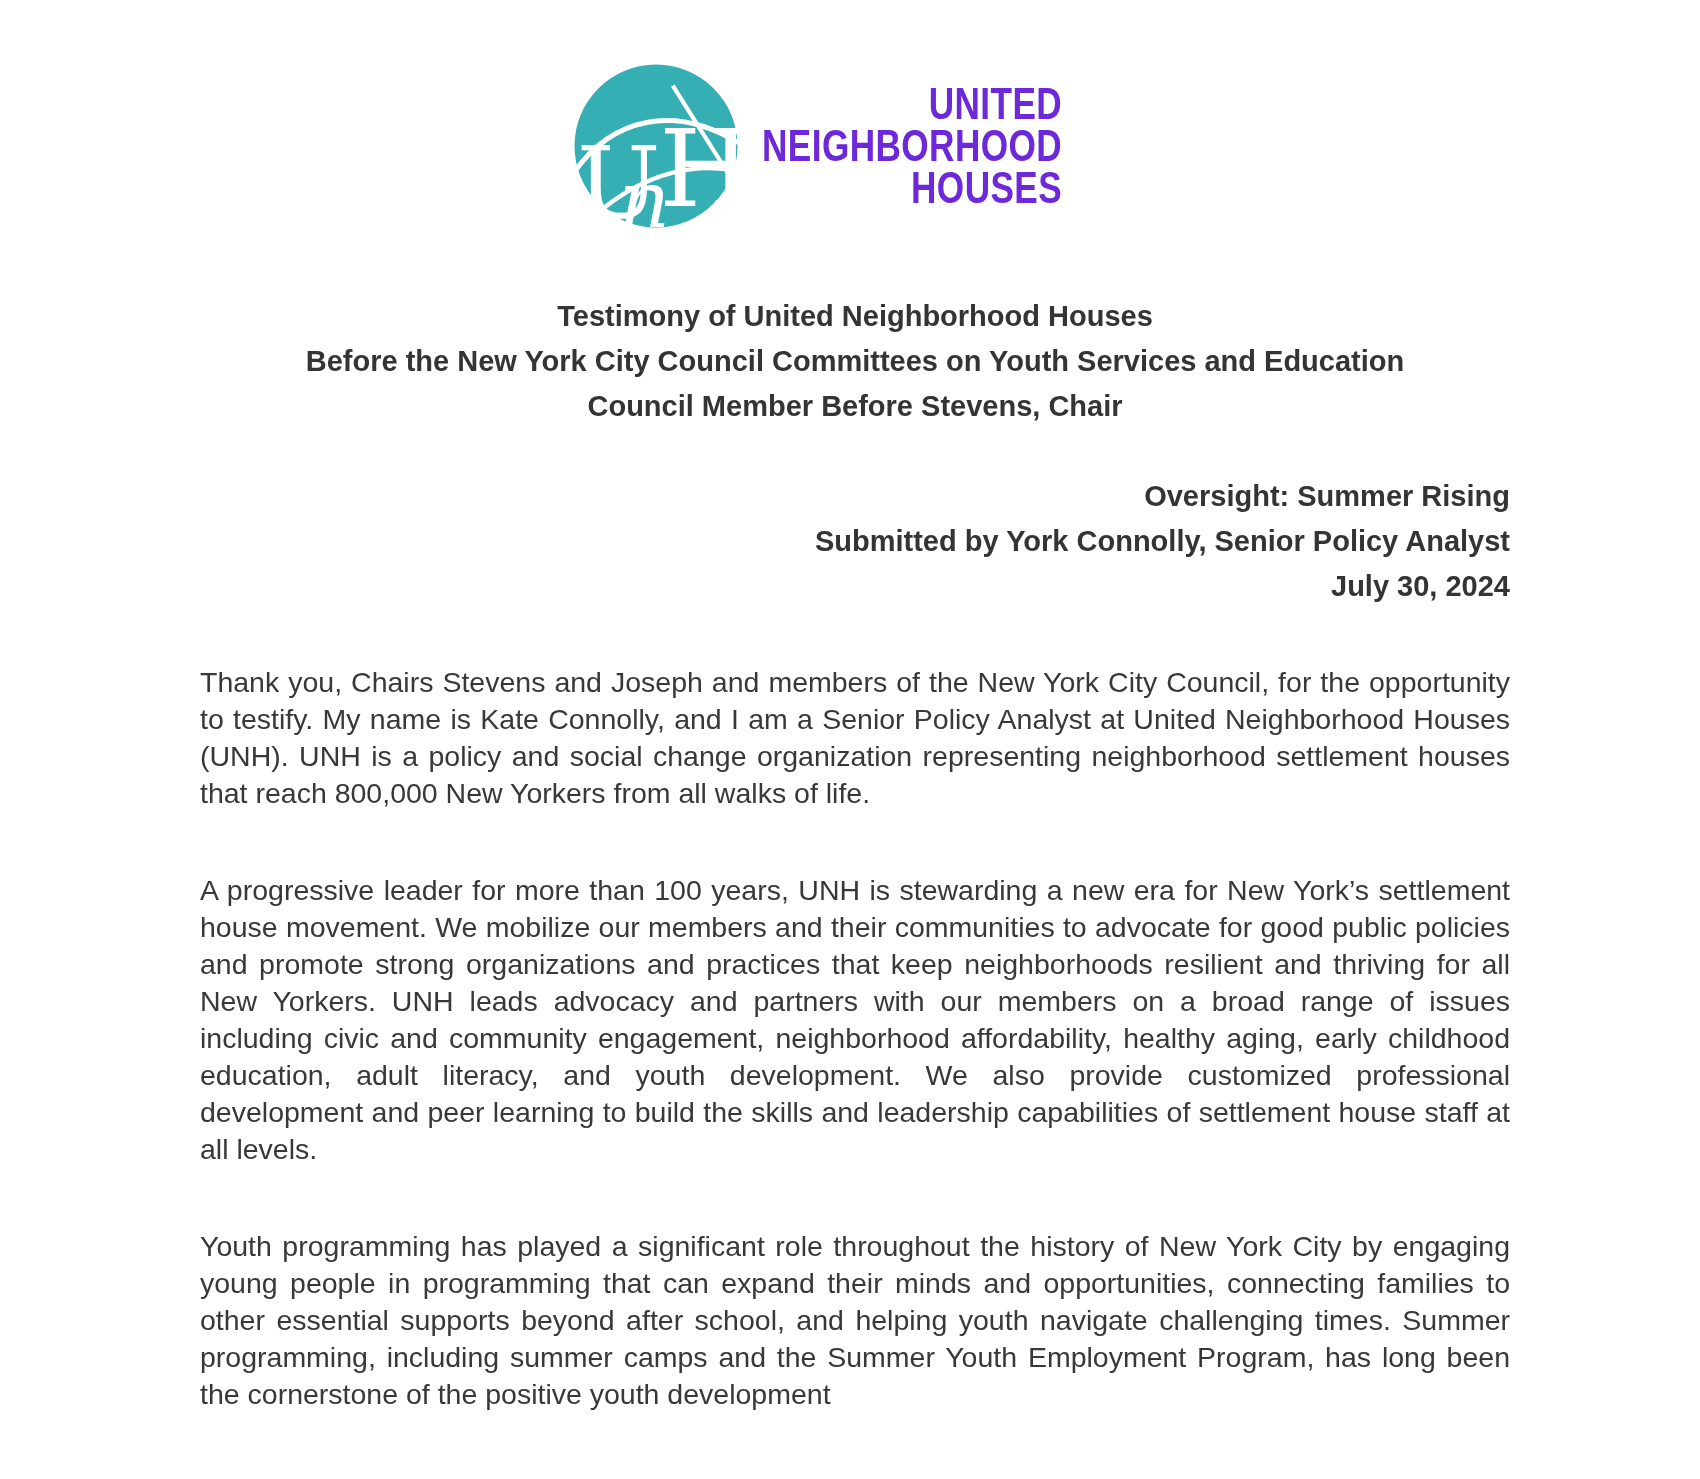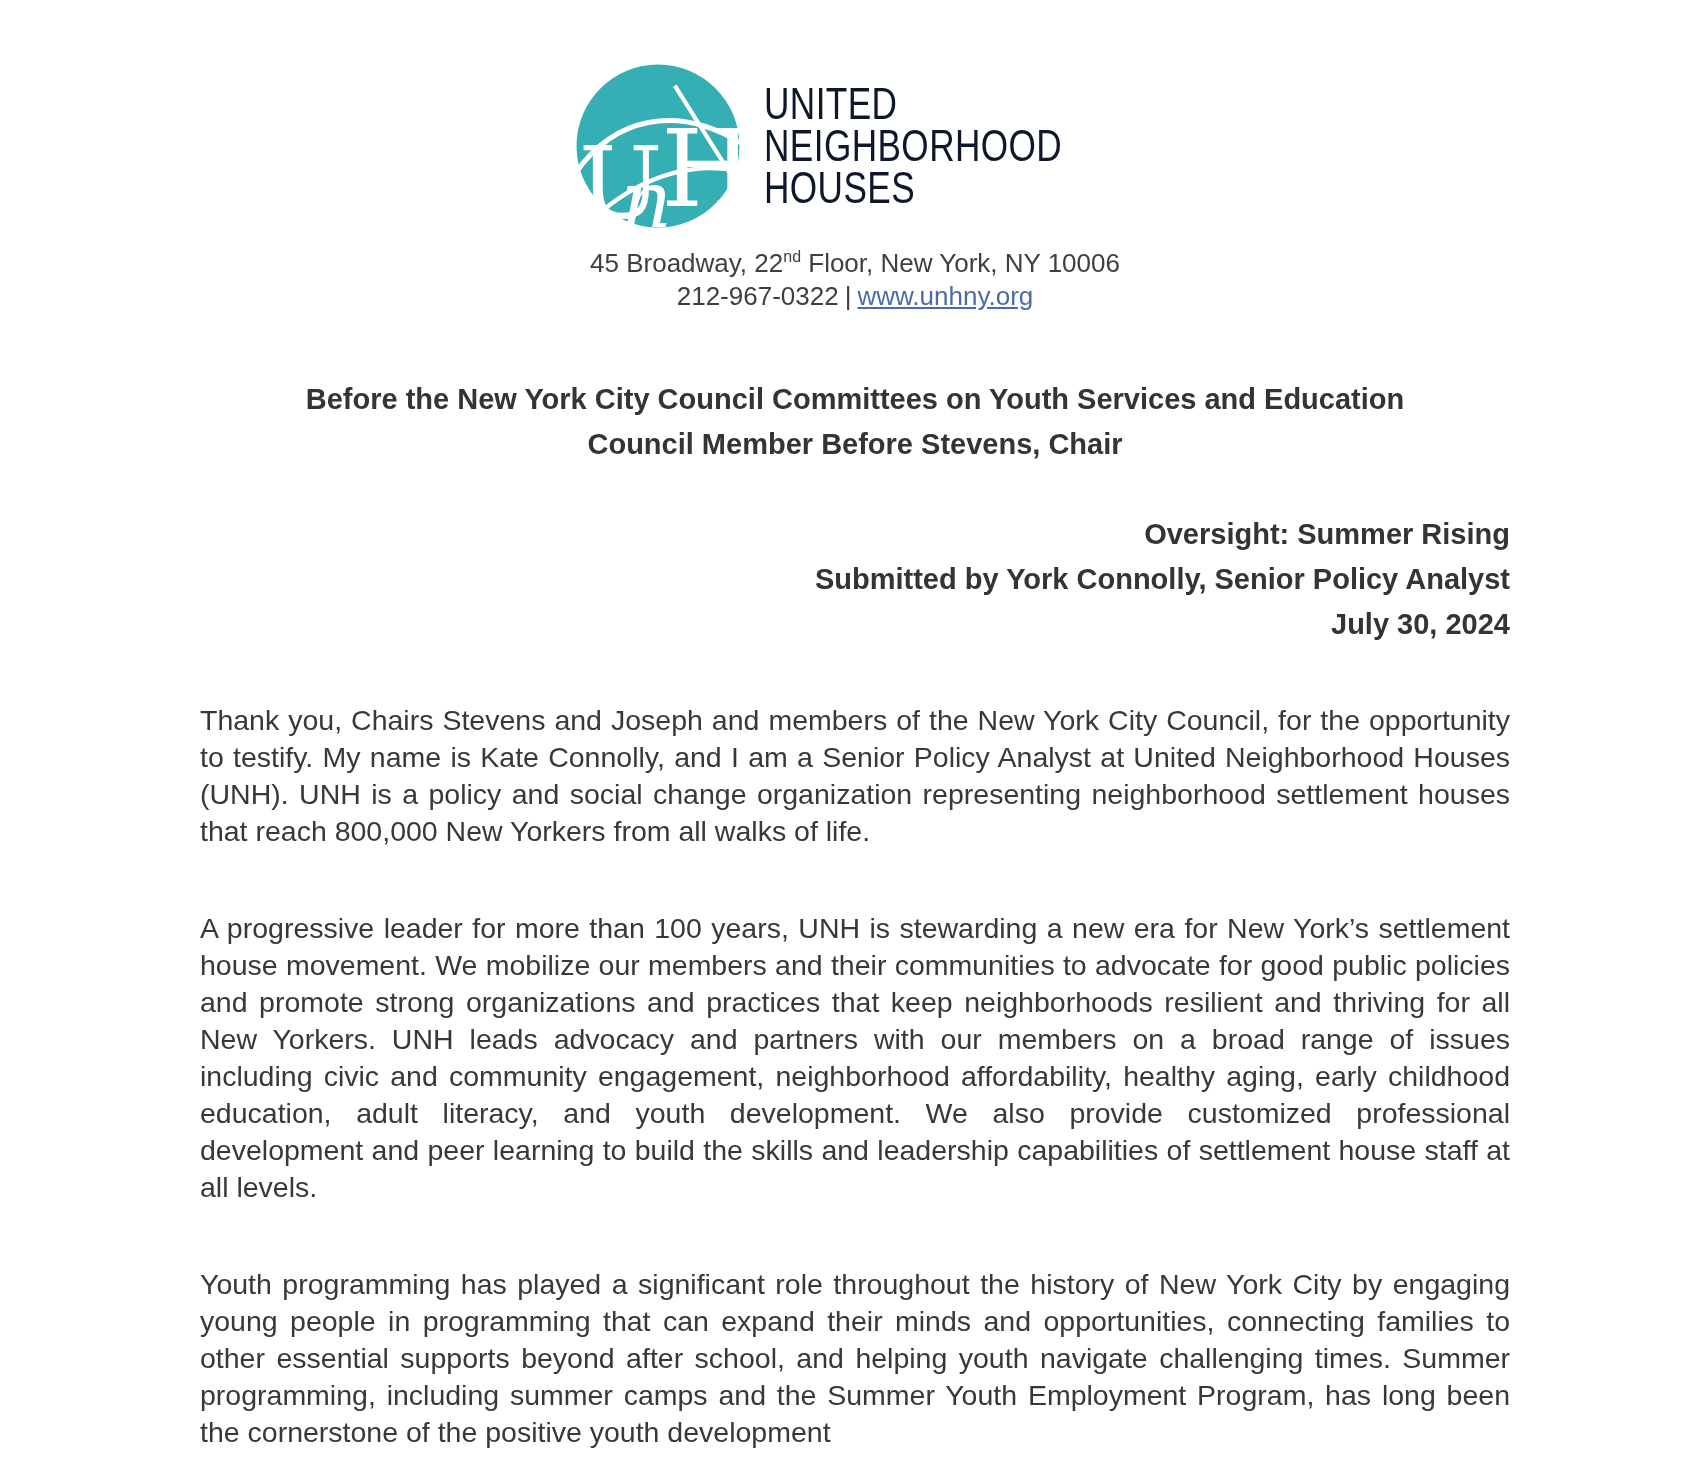--- a/index.html
+++ b/index.html
@@ -19,25 +19,26 @@
   
   .logo-row {
     margin-top: 62px;
     display: flex;
     justify-content: center;
     align-items: center;
     gap: 22px;
   }
   .logo-mark { width: 168px; height: 168px; flex: 0 0 auto; }
   .wordmark {
-    font-weight: 400;
+    font-weight: 700;
     font-size: 44px;
     line-height: 42px;
     letter-spacing: 0.5px;
-    color: #0f172a;
+    color: #6d28d9;
+    text-align: right;
   }
   .wordmark .wm-line {
     transform: scaleX(0.80);
     transform-origin: 0 50%;
     white-space: nowrap;
   }
   
   .address-block {
     margin-top: 10px;
     text-align: center;
@@ -92,26 +93,23 @@
         <text x="56" y="196" font-family="'DejaVu Serif', serif" font-style="italic" font-size="94" fill="#ffffff">n</text>
         <text x="104" y="172" font-family="'DejaVu Serif', serif" font-size="126" fill="#ffffff">H</text>
       </svg>
       <div class="wordmark">
         <div class="wm-line">UNITED</div>
         <div class="wm-line">NEIGHBORHOOD</div>
         <div class="wm-line">HOUSES</div>
       </div>
     </div>
 
-    <div class="address-block">
-      <div><span>45 Broadway, 22</span><sup>nd</sup><span> Floor, New York, NY 10006</span></div>
-      <div><span>212-967-0322</span><span class="sep">|</span><a class="site-link">www.unhny.org</a></div>
-    </div>
 
     <div class="title-block">
+      <div>Testimony of United Neighborhood Houses</div>
       <div>Before the New York City Council Committees on Youth Services and Education</div>
       <div>Council Member Before Stevens, Chair</div>
     </div>
 
     <div class="subtitle-block">
       <div>Oversight: Summer Rising</div>
       <div>Submitted by York Connolly, Senior Policy Analyst</div>
       <div>July 30, 2024</div>
     </div>
 

